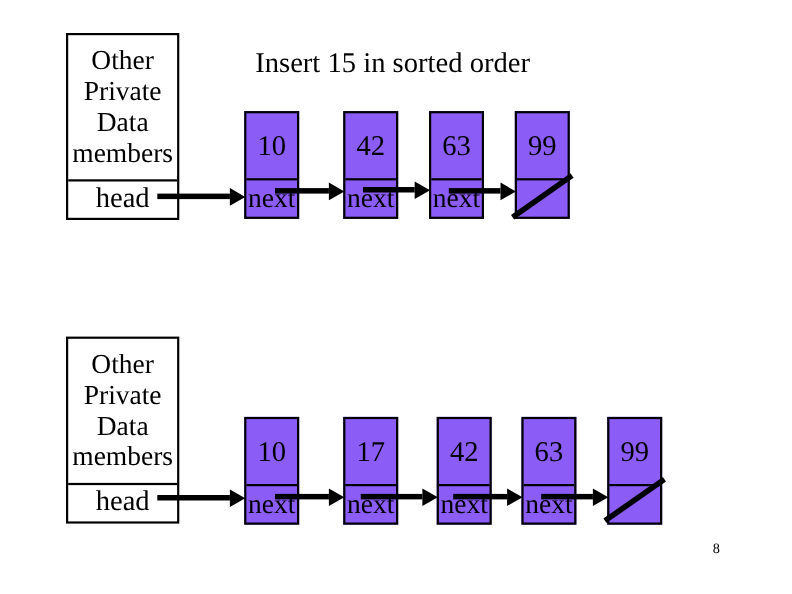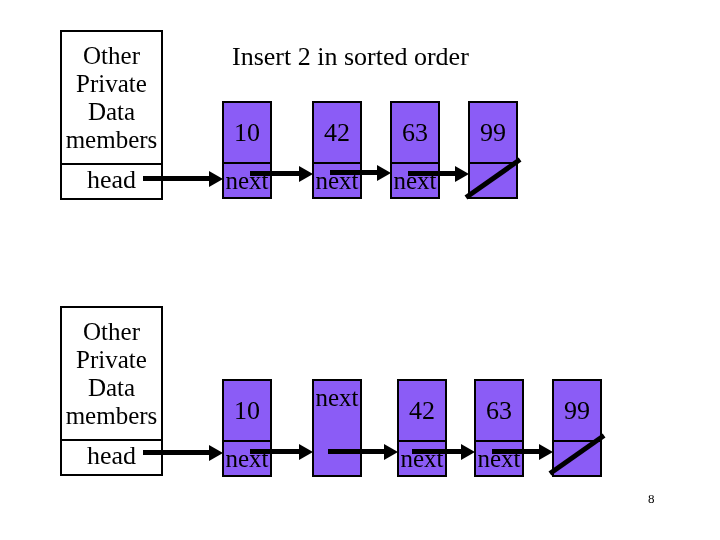--- a/index.html
+++ b/index.html
@@ -110,21 +110,21 @@
     left: 648px;
     top: 491px;
     font-size: 13px;
   }
 </style>
 </head>
 <body>
 
 <div class="slide">
 
-  <div class="title">Insert 2 in sorted order</div>
+  <div class="title">Insert 15 in sorted order</div>
 
   <div>
 
     <div class="record" style="top:30px">
       <div class="rec-label">
         <span>Other</span>
         <span>Private</span>
         <span>Data</span>
         <span>members</span>
       </div>
@@ -169,20 +169,21 @@
       <div class="rec-head">
         <span>head</span>
       </div>
     </div>
 
     <div class="node" style="left:222px;top:379px">
       <div class="val">10</div>
       <div class="ptr">next</div>
     </div>
     <div class="node" style="left:312px;top:379px">
+      <div class="val">17</div>
       <div class="ptr">next</div>
     </div>
     <div class="node" style="left:397px;top:379px">
       <div class="val">42</div>
       <div class="ptr">next</div>
     </div>
     <div class="node" style="left:474px;top:379px">
       <div class="val">63</div>
       <div class="ptr">next</div>
     </div>

